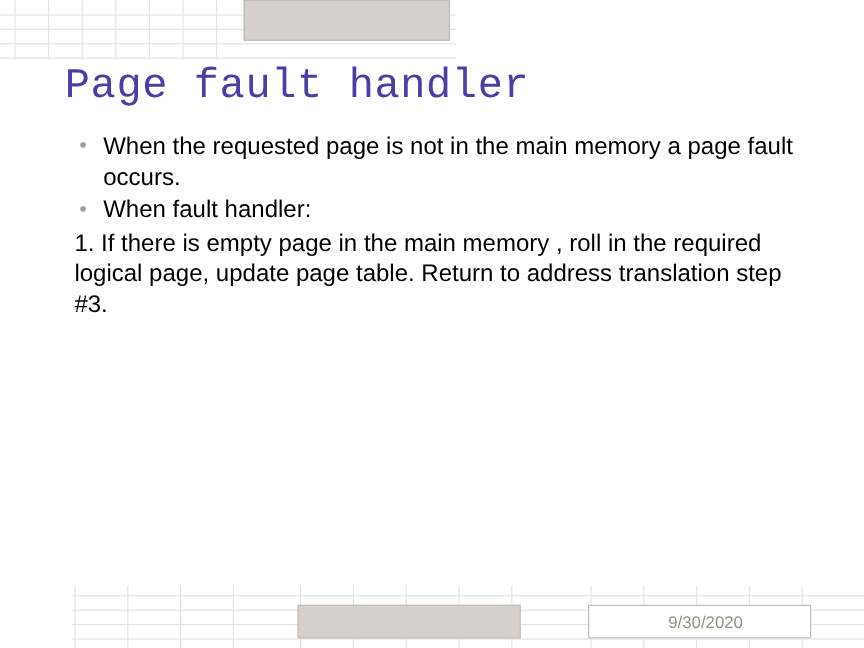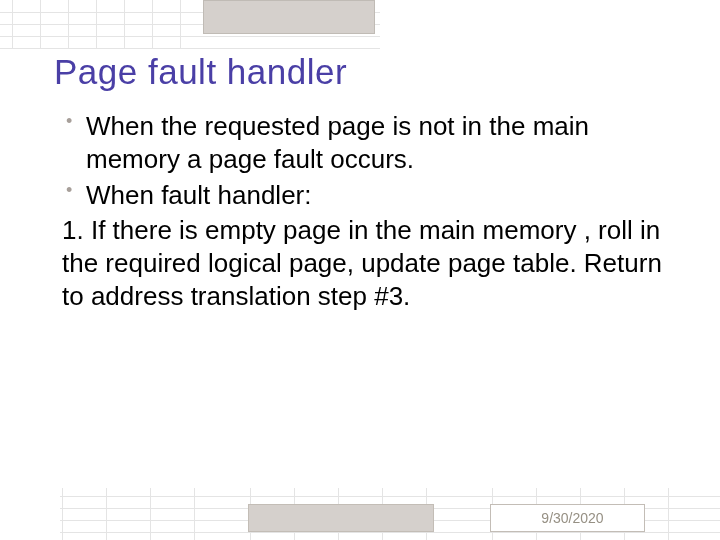--- a/index.html
+++ b/index.html
@@ -40,29 +40,29 @@
     background: #d5d0cc;
     border: 1px solid #c0bbb5;
     box-sizing: border-box;
   }
   .title {
     position: absolute;
     left: 54px;
     top: 52px;
     font-size: 35px;
     color: #4a3fa6;
-    font-family: Liberation Sans, sans-serif;
+    font-family: Liberation Mono, monospace;
     letter-spacing: 0.5px;
   }
   .body {
     position: absolute;
     left: 62px;
     top: 110px;
     width: 612px;
-    font-size: 26px;
+    font-size: 20px;
     line-height: 1.28;
     color: #000000;
   }
   .body .item {
     position: relative;
     padding-left: 24px;
     margin-bottom: 2px;
   }
   .body .bul::before {
     content: "•";
@@ -113,21 +113,21 @@
     background: #fff;
     margin-top: 36px;
   }
   .footer-mid {
     left: 248px;
     width: 186px;
     background: #d5d0cc;
   }
   .footer-date {
     left: 490px;
-    width: 155px;
+    width: 186px;
     justify-content: center;
     font-size: 14px;
     color: #969084;
     background: #fff;
     padding-left: 10px;
   }
 </style>
 </head>
 <body>
 

